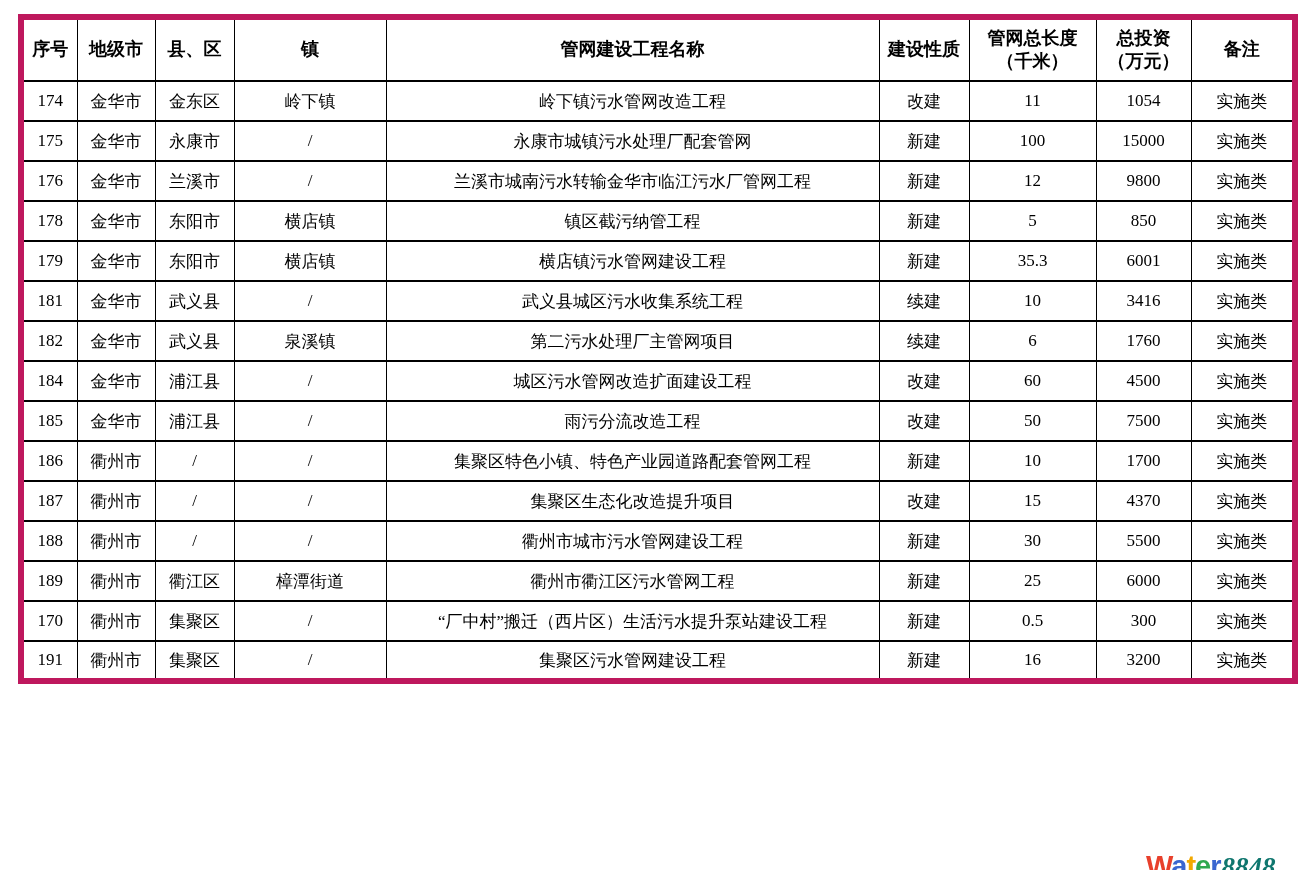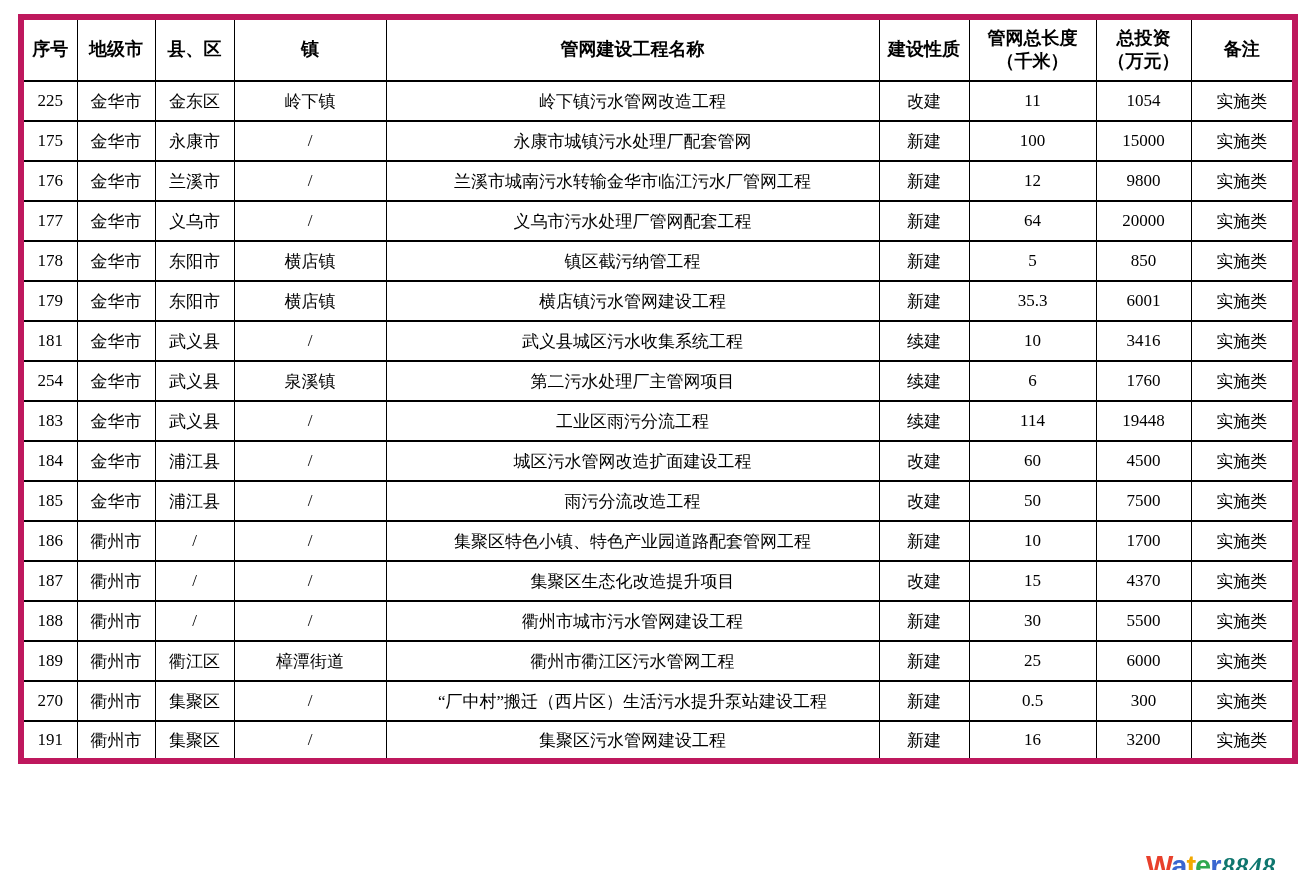--- a/index.html
+++ b/index.html
@@ -128,21 +128,21 @@
           <th>建设性质</th>
           <th>管网总长度
 （千米）</th>
           <th>总投资
 （万元）</th>
           <th>备注</th>
         </tr>
     </thead>
     <tbody>
         <tr>
-          <td>225</td>
+          <td>174</td>
           <td>金华市</td>
           <td>金东区</td>
           <td>岭下镇</td>
           <td>岭下镇污水管网改造工程</td>
           <td>改建</td>
           <td>11</td>
           <td>1054</td>
           <td>实施类</td>
         </tr>
         <tr>
@@ -161,31 +161,20 @@
           <td>金华市</td>
           <td>兰溪市</td>
           <td>/</td>
           <td>兰溪市城南污水转输金华市临江污水厂管网工程</td>
           <td>新建</td>
           <td>12</td>
           <td>9800</td>
           <td>实施类</td>
         </tr>
         <tr>
-          <td>177</td>
-          <td>金华市</td>
-          <td>义乌市</td>
-          <td>/</td>
-          <td>义乌市污水处理厂管网配套工程</td>
-          <td>新建</td>
-          <td>64</td>
-          <td>20000</td>
-          <td>实施类</td>
-        </tr>
-        <tr>
           <td>178</td>
           <td>金华市</td>
           <td>东阳市</td>
           <td>横店镇</td>
           <td>镇区截污纳管工程</td>
           <td>新建</td>
           <td>5</td>
           <td>850</td>
           <td>实施类</td>
         </tr>
@@ -205,42 +194,31 @@
           <td>金华市</td>
           <td>武义县</td>
           <td>/</td>
           <td>武义县城区污水收集系统工程</td>
           <td>续建</td>
           <td>10</td>
           <td>3416</td>
           <td>实施类</td>
         </tr>
         <tr>
-          <td>254</td>
+          <td>182</td>
           <td>金华市</td>
           <td>武义县</td>
           <td>泉溪镇</td>
           <td>第二污水处理厂主管网项目</td>
           <td>续建</td>
           <td>6</td>
           <td>1760</td>
           <td>实施类</td>
         </tr>
         <tr>
-          <td>183</td>
-          <td>金华市</td>
-          <td>武义县</td>
-          <td>/</td>
-          <td>工业区雨污分流工程</td>
-          <td>续建</td>
-          <td>114</td>
-          <td>19448</td>
-          <td>实施类</td>
-        </tr>
-        <tr>
           <td>184</td>
           <td>金华市</td>
           <td>浦江县</td>
           <td>/</td>
           <td>城区污水管网改造扩面建设工程</td>
           <td>改建</td>
           <td>60</td>
           <td>4500</td>
           <td>实施类</td>
         </tr>
@@ -293,21 +271,21 @@
           <td>衢州市</td>
           <td>衢江区</td>
           <td>樟潭街道</td>
           <td>衢州市衢江区污水管网工程</td>
           <td>新建</td>
           <td>25</td>
           <td>6000</td>
           <td>实施类</td>
         </tr>
         <tr>
-          <td>270</td>
+          <td>170</td>
           <td>衢州市</td>
           <td>集聚区</td>
           <td>/</td>
           <td>“厂中村”搬迁（西片区）生活污水提升泵站建设工程</td>
           <td>新建</td>
           <td>0.5</td>
           <td>300</td>
           <td>实施类</td>
         </tr>
         <tr>

